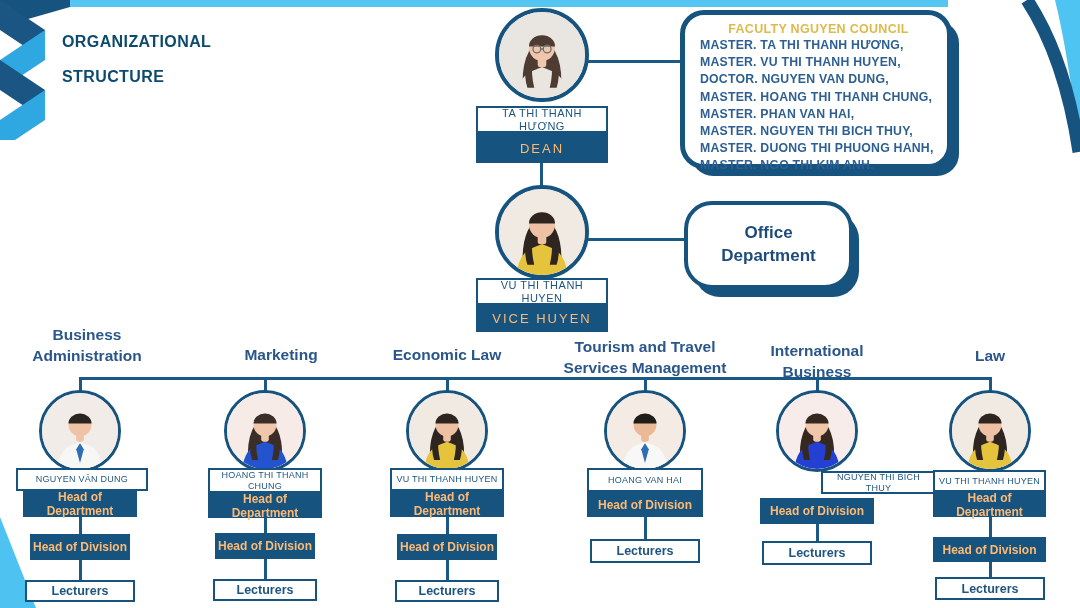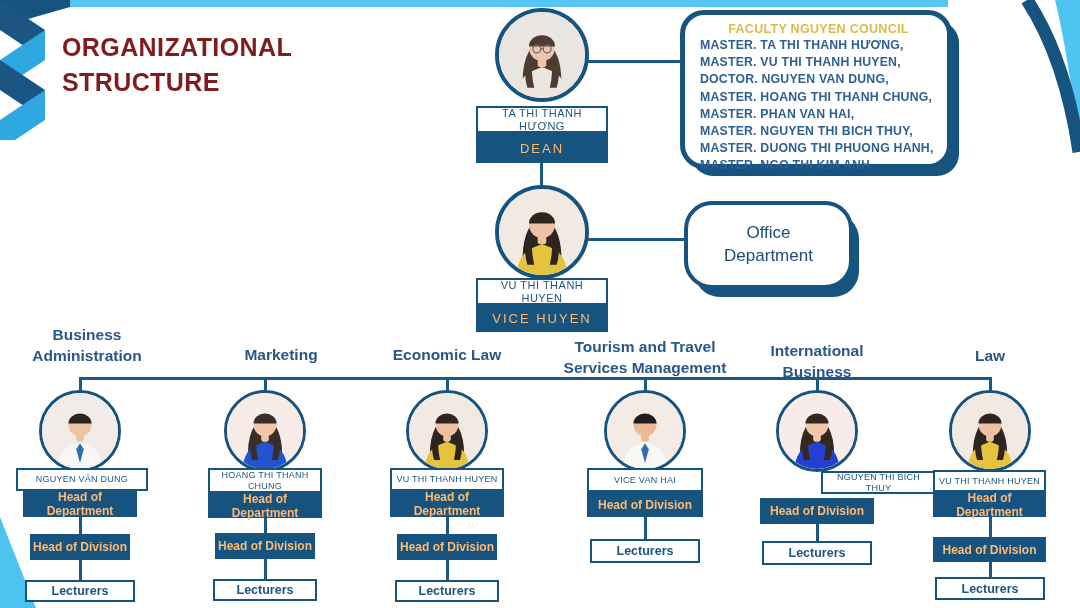--- a/index.html
+++ b/index.html
@@ -4,21 +4,21 @@
 <style>
   html,body{margin:0;padding:0;background:#ffffff;}
   #canvas{
     position:relative;width:1080px;height:608px;overflow:hidden;background:#ffffff;
     font-family:"Liberation Sans", sans-serif;
   }
   .abs{position:absolute;}
   
   #topbar{left:0;top:0;width:948px;height:7px;background:#55C6F2;}
   
-  .title-line{left:62px;width:320px;font-size:25px;font-weight:800;color:#7f1d1d;letter-spacing:.4px;}
+  .title-line{left:62px;width:320px;font-size:16px;font-weight:800;color:#0c4a6e;letter-spacing:.4px;}
   
   .line{background:#1C5884;}
   
   .photo{border:4px solid #17537F;border-radius:50%;overflow:hidden;background:#eee;box-sizing:border-box;}
   .photo svg{display:block;width:100%;height:100%;}
   .photo.small{border-width:3px;}
   
   .name-box{box-sizing:border-box;background:#ffffff;border:2px solid #17537F;color:#1E5580;
     font-weight:400;display:flex;align-items:center;justify-content:center;text-align:center;
     font-size:9px;letter-spacing:.25px;line-height:1.15;padding:1px 2px;}
@@ -30,21 +30,21 @@
   .big-role{font-size:13px;letter-spacing:2px;font-weight:500;}
   
   #council{left:680px;top:10px;width:272px;height:159px;box-sizing:border-box;background:#fff;
     border:5px solid #17537F;border-radius:24px;box-shadow:9px 9px 0 -2px #17537F;padding:7px 10px 0 15px;}
   #council-title{text-align:center;font-size:12.5px;font-weight:700;color:#DDBA4A;letter-spacing:.3px;margin-bottom:1px;}
   .council-member{font-size:12.3px;font-weight:700;color:#2D5F92;line-height:17.2px;letter-spacing:.2px;white-space:nowrap;}
   
   #office{left:684px;top:201px;width:169px;height:88px;box-sizing:border-box;background:#fff;
     border:4px solid #17537F;border-radius:28px;box-shadow:8px 10px 0 -2px #17537F;
     display:flex;align-items:center;justify-content:center;}
-  #office .txt{font-size:17px;font-weight:400;color:#1E4B7B;text-align:center;line-height:1.35;white-space:pre-line;}
+  #office .txt{font-size:17px;font-weight:700;color:#1E4B7B;text-align:center;line-height:1.35;white-space:pre-line;}
   
   .dept-label{font-size:15.5px;font-weight:700;color:#2A568A;text-align:center;line-height:21px;white-space:pre-line;}
 </style>
 </head>
 <body>
 
 <div id="canvas">
 
   <div id="topbar" class="abs"></div>
   <svg class="abs" style="left:0;top:0;" width="80" height="30">
@@ -200,21 +200,21 @@
   <div class="abs photo small" style="left:604px;top:390px;width:82px;height:82px;">
       <svg viewBox="0 0 100 100">
         <rect width="100" height="100" fill="#f3ebe4"></rect>
         <path d="M20 100 Q23 74 40 68 L50 64 L60 68 Q77 74 80 100 Z" fill="#f8f8f6"></path>
         <path d="M50 66 L55 74 L50 92 L45 74 Z" fill="#2f6db5"></path>
         <rect x="45" y="50" width="10" height="14" rx="3" fill="#e9ba95"></rect>
         <circle cx="50" cy="42" r="15" fill="#e9ba95"></circle>
         <path d="M34.8 40 a15.2 13 0 0 1 30.4 0 Z" fill="#1f1c19"></path>
       </svg>
     </div>
-  <div class="abs name-box" style="left:587px;top:468px;width:116px;height:24px;">VICE VAN HAI</div>
+  <div class="abs name-box" style="left:587px;top:468px;width:116px;height:24px;">HOANG VAN HAI</div>
   <div class="abs role-box" style="left:587px;top:492px;width:116px;height:25px;">Head of Division</div>
   <div class="abs line" style="left:644px;top:517px;width:3px;height:22px;"></div>
   <div class="abs lect-box" style="left:590px;top:539px;width:110px;height:24px;">Lecturers</div>
 
   <div class="abs photo small" style="left:776px;top:390px;width:82px;height:82px;">
       <svg viewBox="0 0 100 100">
         <rect width="100" height="100" fill="#f7ece9"></rect>
         <path d="M28 92 Q24 46 50 29 Q76 46 72 92 Z" fill="#35291f"></path>
         <path d="M20 100 Q23 74 40 68 L50 64 L60 68 Q77 74 80 100 Z" fill="#2340d2"></path>
         <path d="M31 58 Q29 76 33 88 L41 88 Q37 72 39 56 Z" fill="#35291f"></path>

